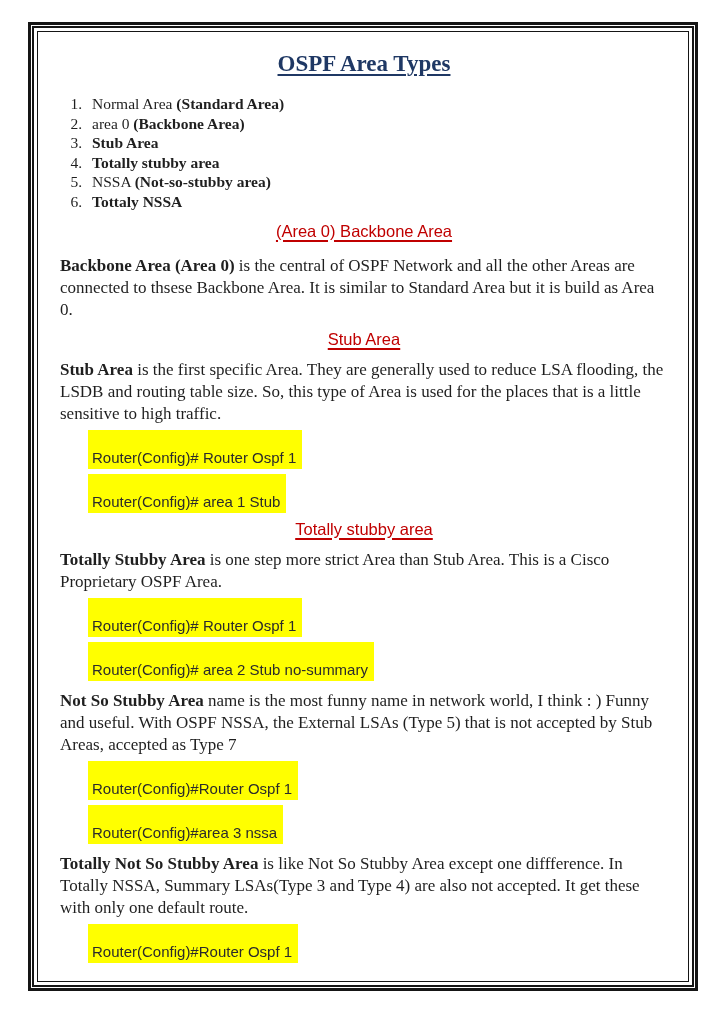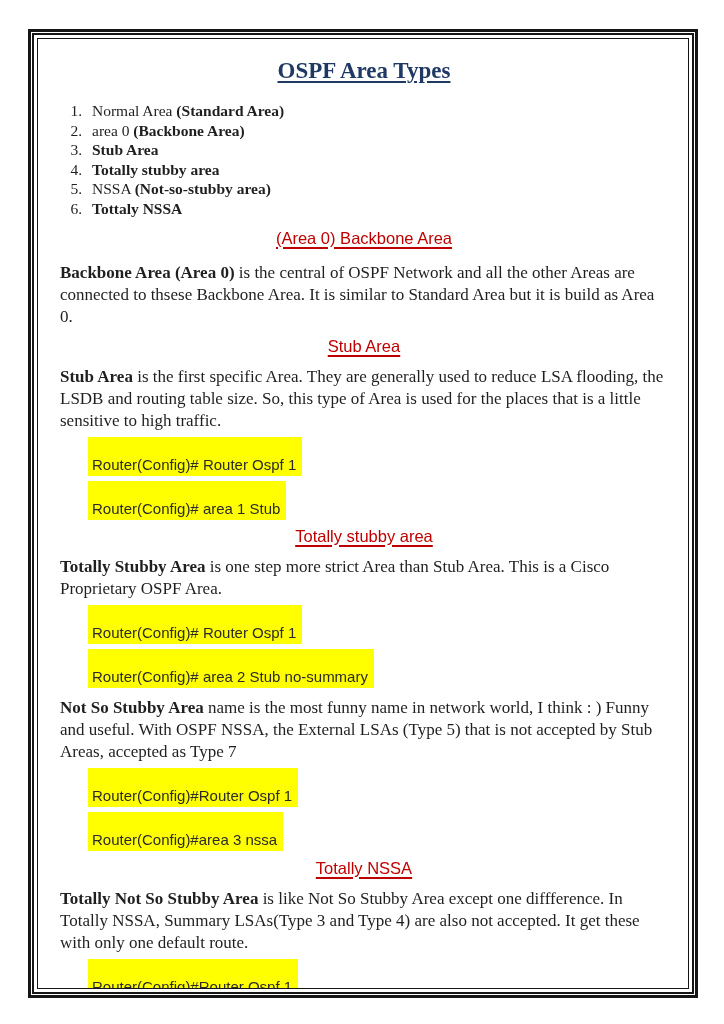--- a/index.html
+++ b/index.html
@@ -17,21 +17,21 @@
   body {
     width: 724px; height: 1024px;
     background: var(--page_white);
     position: relative;
     font-family: "Liberation Serif", "DejaVu Serif", serif;
     color: var(--text_dark);
     overflow: hidden;
   }
   .frame {
     position: absolute;
-    left: 28px; top: 29px;
+    left: 28px; top: 22px;
     width: 670px; height: 969px;
     border: 3px solid var(--border_black);
     padding: 1px;
     background: var(--page_white);
   }
   .frame-mid {
     width: 100%; height: 100%;
     border: 2px solid var(--border_black);
     padding: 3px;
   }
@@ -143,21 +143,20 @@
         <div class="code-line">Router(Config)# Router Ospf 1</div>
         <div class="code-line">Router(Config)# area 2 Stub no-summary</div>
       </div>
 
       <p class="body-par"><b>Not So Stubby Area</b><span> name is the most funny name in network world, I think : ) Funny and useful. With OSPF NSSA, the External LSAs (Type 5) that is not accepted by Stub Areas, accepted as Type 7</span></p>
       <div class="code-block">
         <div class="code-line">Router(Config)#Router Ospf 1</div>
         <div class="code-line">Router(Config)#area 3 nssa</div>
       </div>
 
-      <h2 class="sec-heading mt7">Totally NSSA</h2>
       <p class="body-par"><b>Totally Not So Stubby Area</b><span> is like Not So Stubby Area except one diffference. In Totally NSSA, Summary LSAs(Type 3 and Type 4) are also not accepted. It get these with only one default route.</span></p>
       <div class="code-block">
         <div class="code-line">Router(Config)#Router Ospf 1</div>
       </div>
 
       <p class="footer-note">We use this types to reduce Routing Information and BW.</p>
 
     </div>
   </div>
 </div>

